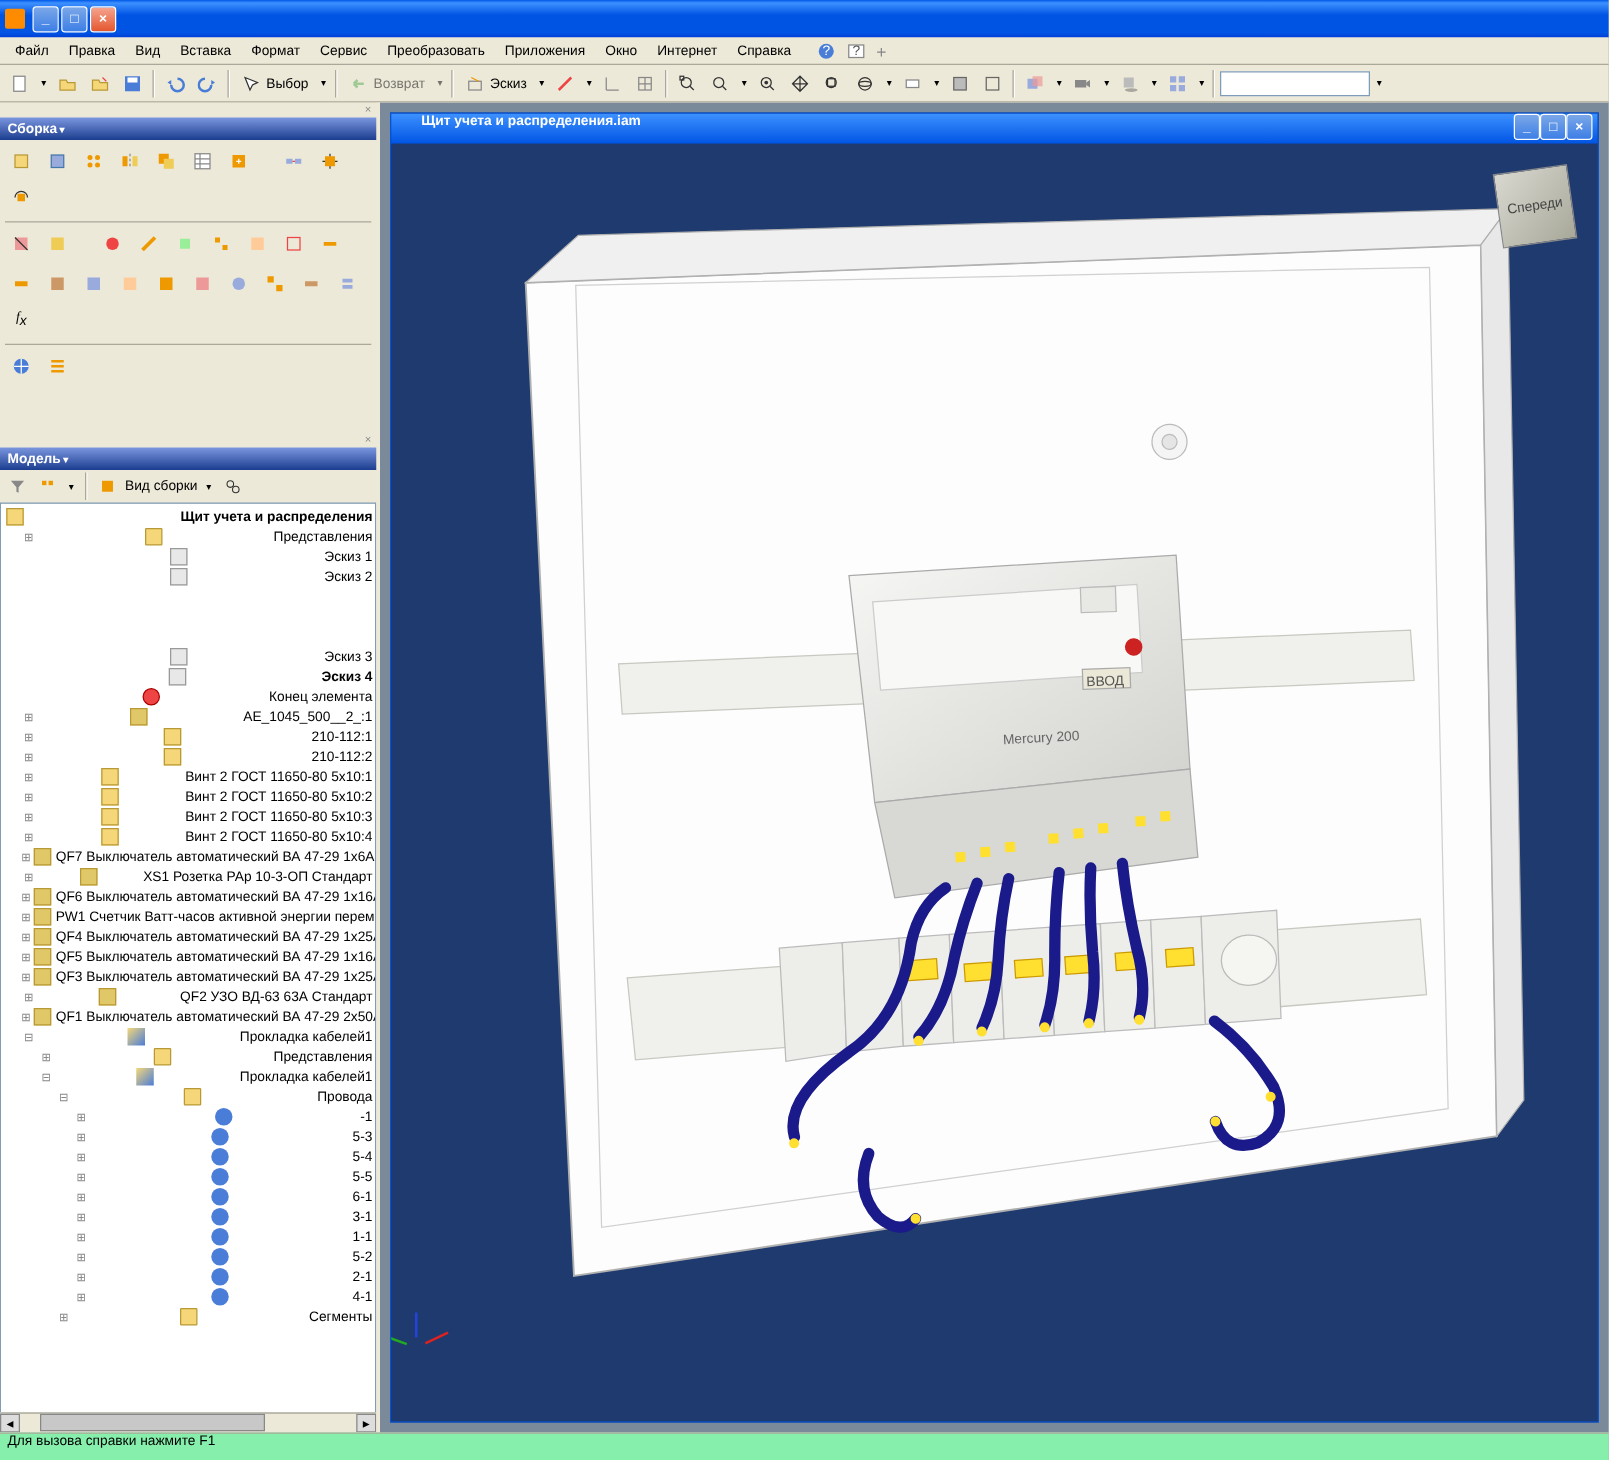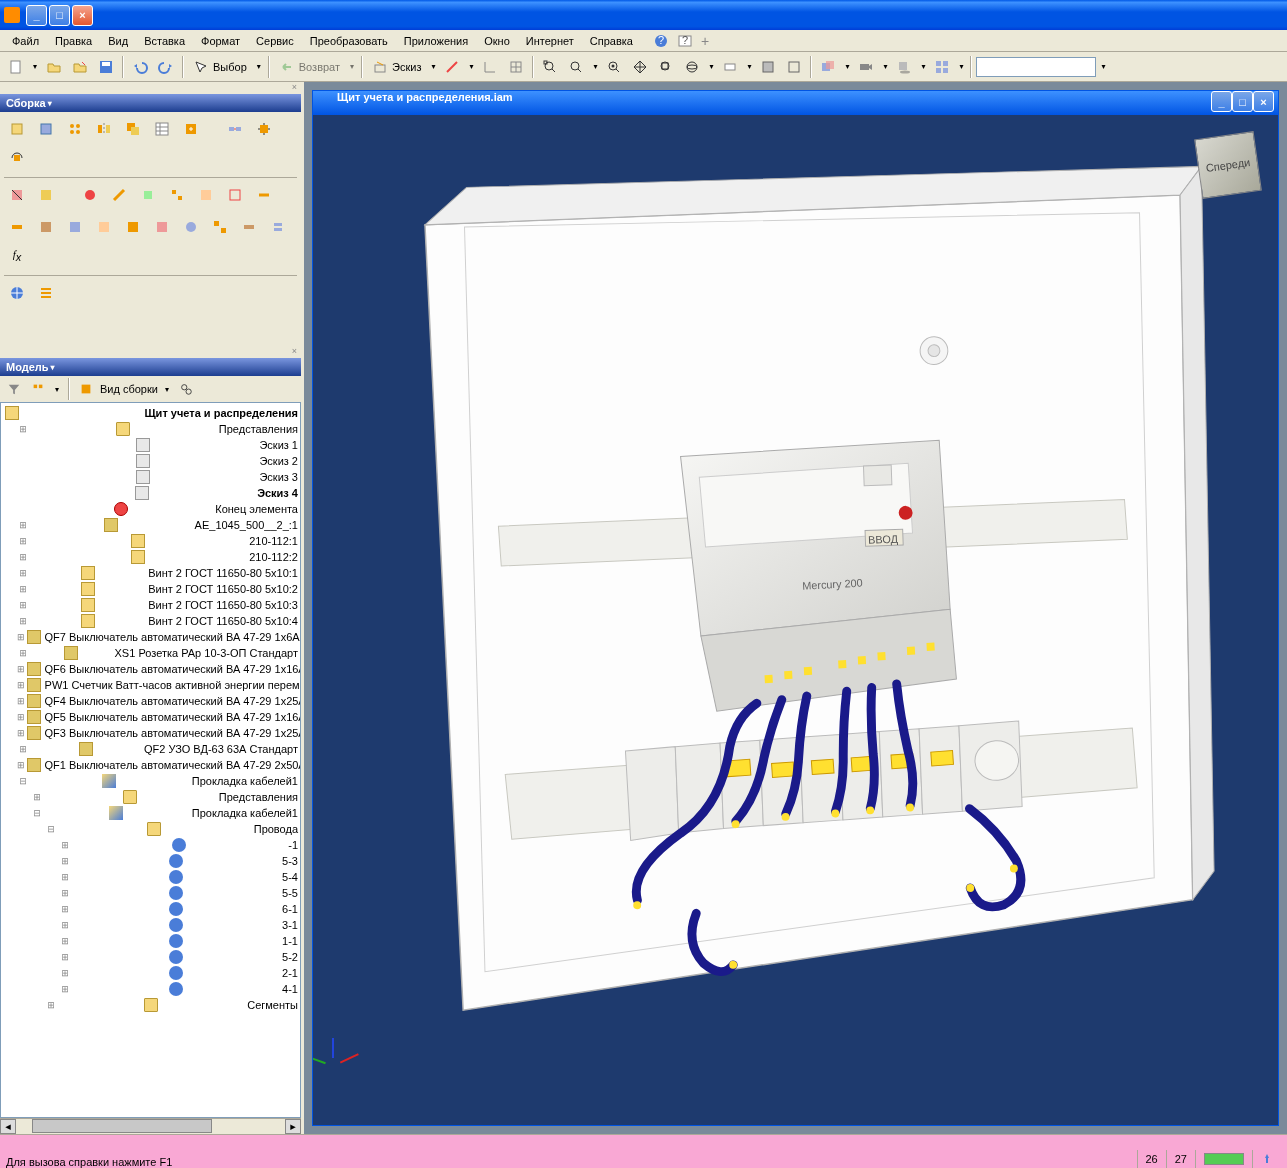--- a/index.html
+++ b/index.html
@@ -50,21 +50,21 @@
 .hscroll-thumb { background: #c8c8c8; border: 1px solid #888; width: 180px; height: 14px; margin-left: 16px; }
 .viewport-area { flex: 1; background: #7a8a9a; padding: 8px; position: relative; display: flex; }
 .doc-window { flex: 1; display: flex; flex-direction: column; border: 1px solid #0054e3; background: #1e3a6e; }
 .doc-titlebar { background: linear-gradient(to bottom,#3d91ff,#0054e3); height: 24px; display: flex; align-items: flex-start; padding: 0 4px; color: #fff; font-weight: bold; }
 .doc-titlebar .app-icon { width: 14px; height: 14px; }
 .doc-content { flex: 1; background: #1e3a6e; position: relative; overflow: hidden; }
 .viewcube { position: absolute; right: 20px; top: 20px; width: 60px; height: 60px; background: linear-gradient(135deg,#d8d8d0,#a8a89a); border: 1px solid #888; transform: rotate(-8deg); display: flex; align-items: center; justify-content: center; font-size: 9px; color: #444; cursor: pointer; }
 .triad { position: absolute; left: 20px; bottom: 20px; width: 40px; height: 40px; }
 .triad-axis { position: absolute; width: 20px; height: 2px; transform-origin: left center; }
 .scene-svg { width: 100%; height: 100%; }
-.statusbar { height: 34px; background: #f9a8d4; border-top: 1px solid #aca899; display: flex; align-items: flex-end; padding: 0 6px; }
+.statusbar { height: 22px; background: #86efac; border-top: 1px solid #aca899; display: flex; align-items: flex-start; padding: 0 6px; }
 .status-text { flex: 1; }
 .status-cell { padding: 0 8px; border-left: 1px solid #aca899; height: 18px; display: flex; align-items: center; margin-top: 24px; }
 .status-prog { width: 40px; height: 12px; background: linear-gradient(to right,#5c5,#5c5); border: 1px solid #888; }
 .icon-svg { width: 16px; height: 16px; }
 </style>
 </head>
 <body>
 
 <div class="titlebar">
   <span class="app-icon"></span>
@@ -516,21 +516,21 @@
           <div class="tree-node" style="padding-left: 14px;">
             <span class="tree-toggle"></span>
             <span class="tree-icon ic-sketch"></span>
             <span class="tree-label">Эскиз 1</span>
           </div>
           <div class="tree-node" style="padding-left: 14px;">
             <span class="tree-toggle"></span>
             <span class="tree-icon ic-sketch"></span>
             <span class="tree-label">Эскиз 2</span>
           </div>
-          <div class="tree-node" style="padding-left: 14px;">
+          <div class="tree-node" style="padding-left: 14px; margin-top: 48px;">
             <span class="tree-toggle"></span>
             <span class="tree-icon ic-sketch"></span>
             <span class="tree-label">Эскиз 3</span>
           </div>
           <div class="tree-node" style="padding-left: 14px; font-weight: bold;">
             <span class="tree-toggle"></span>
             <span class="tree-icon ic-sketch"></span>
             <span class="tree-label">Эскиз 4</span>
           </div>
           <div class="tree-node" style="padding-left: 14px;">

